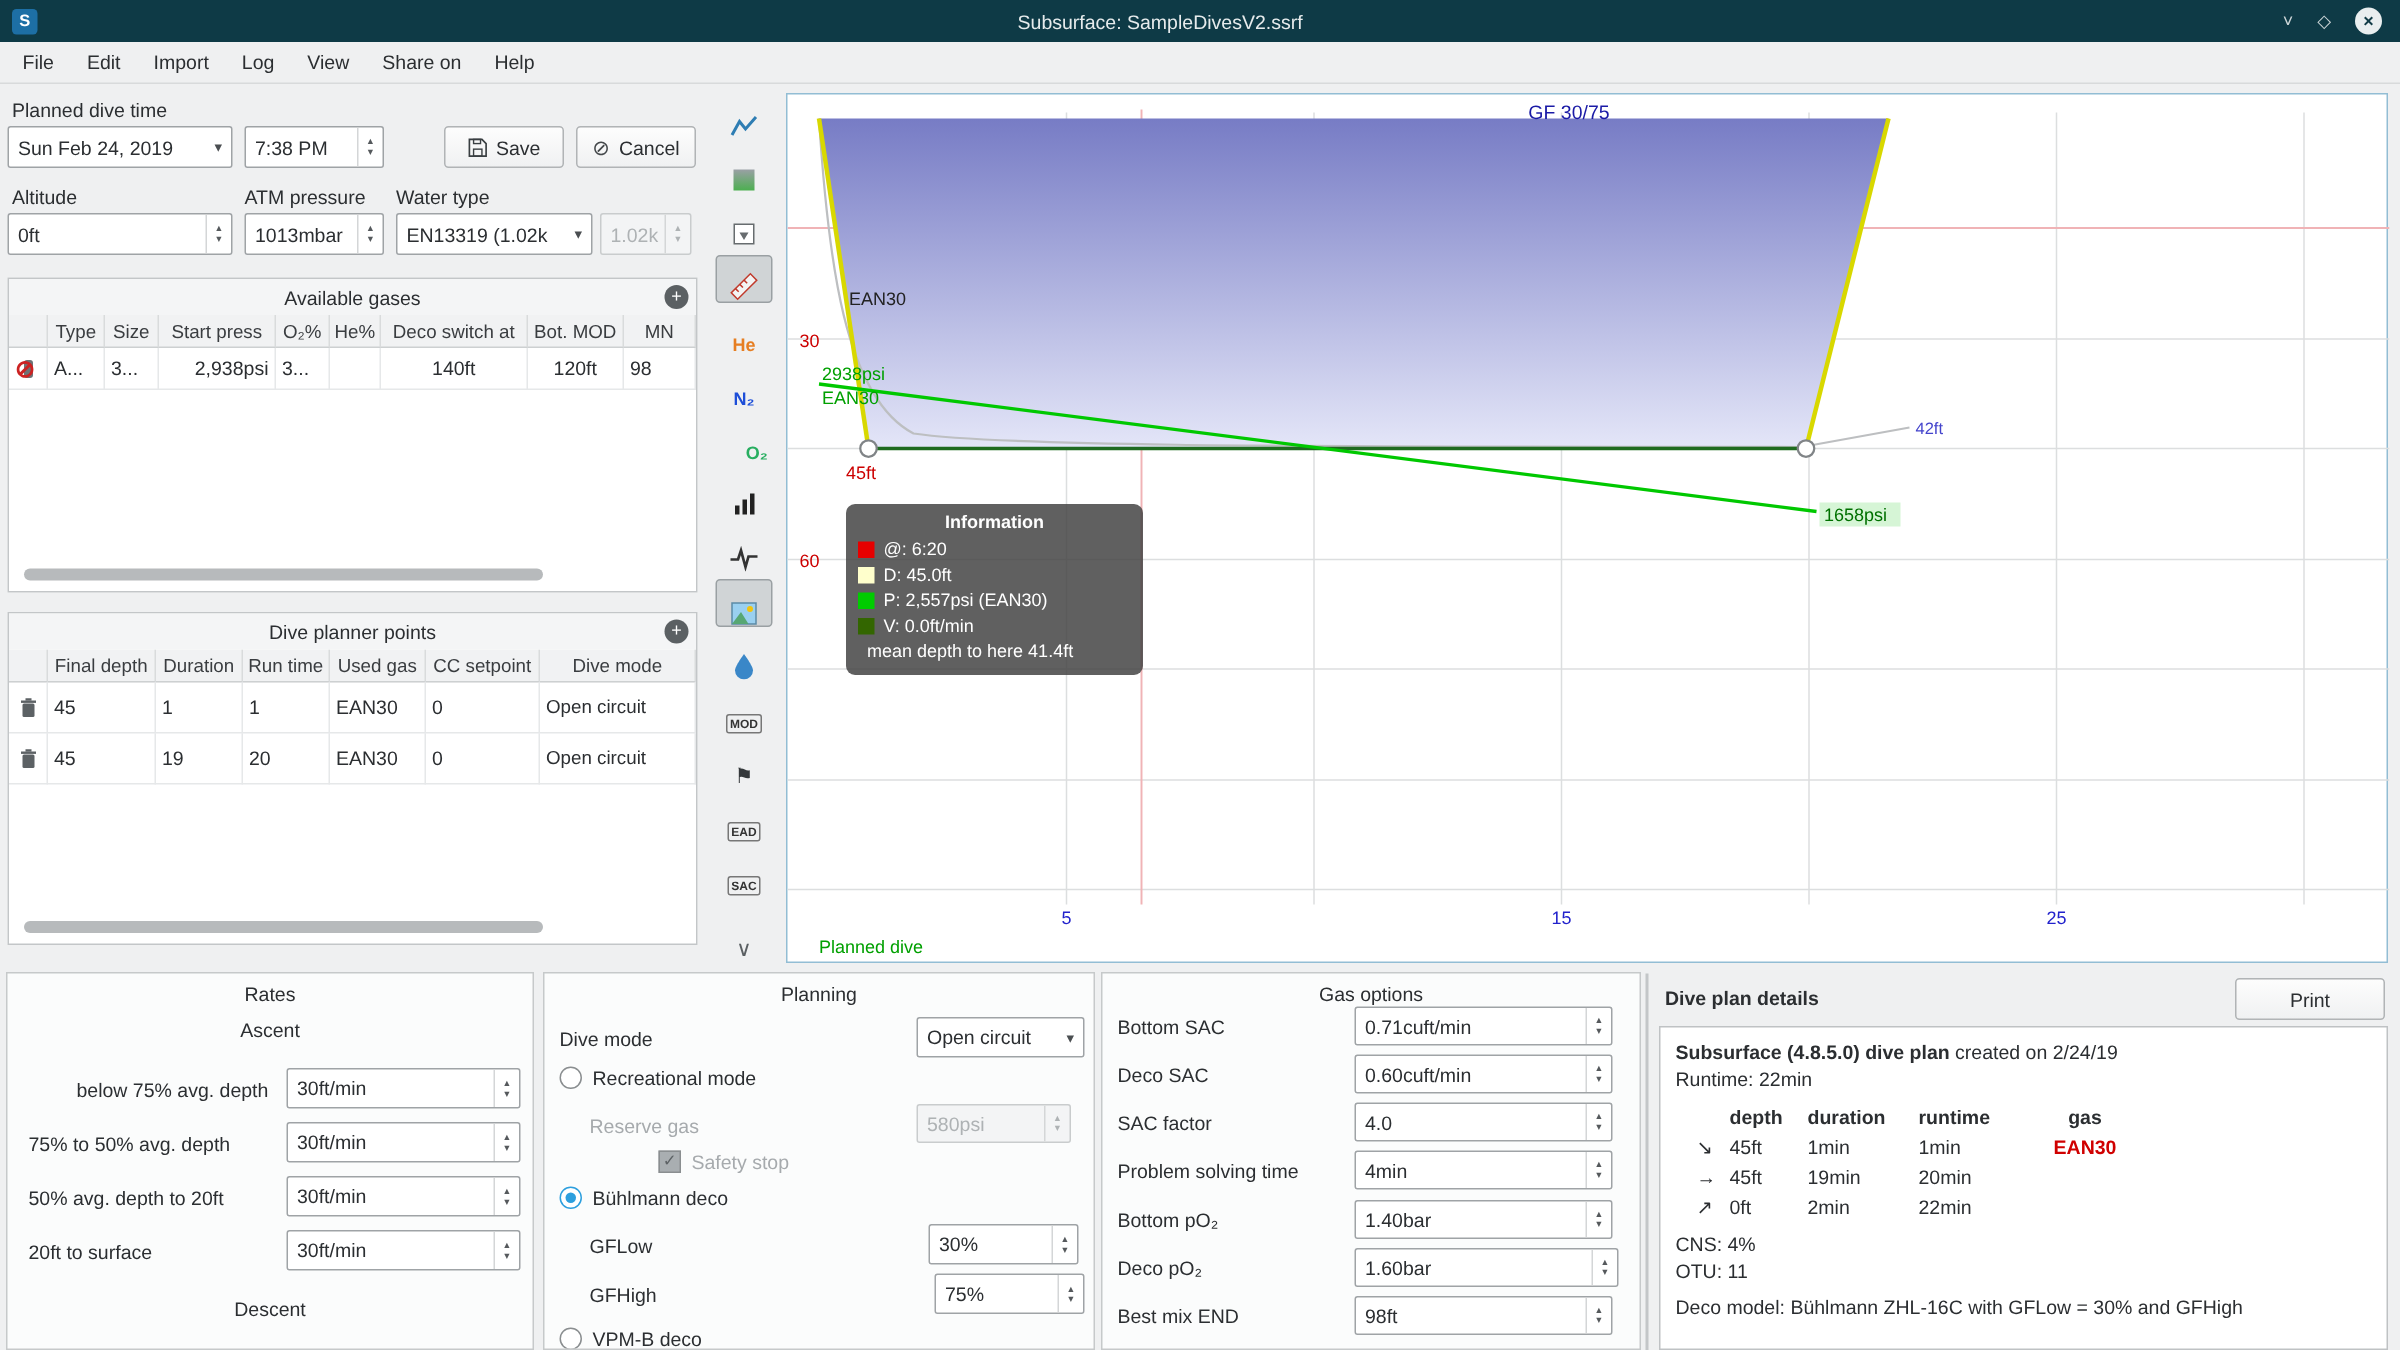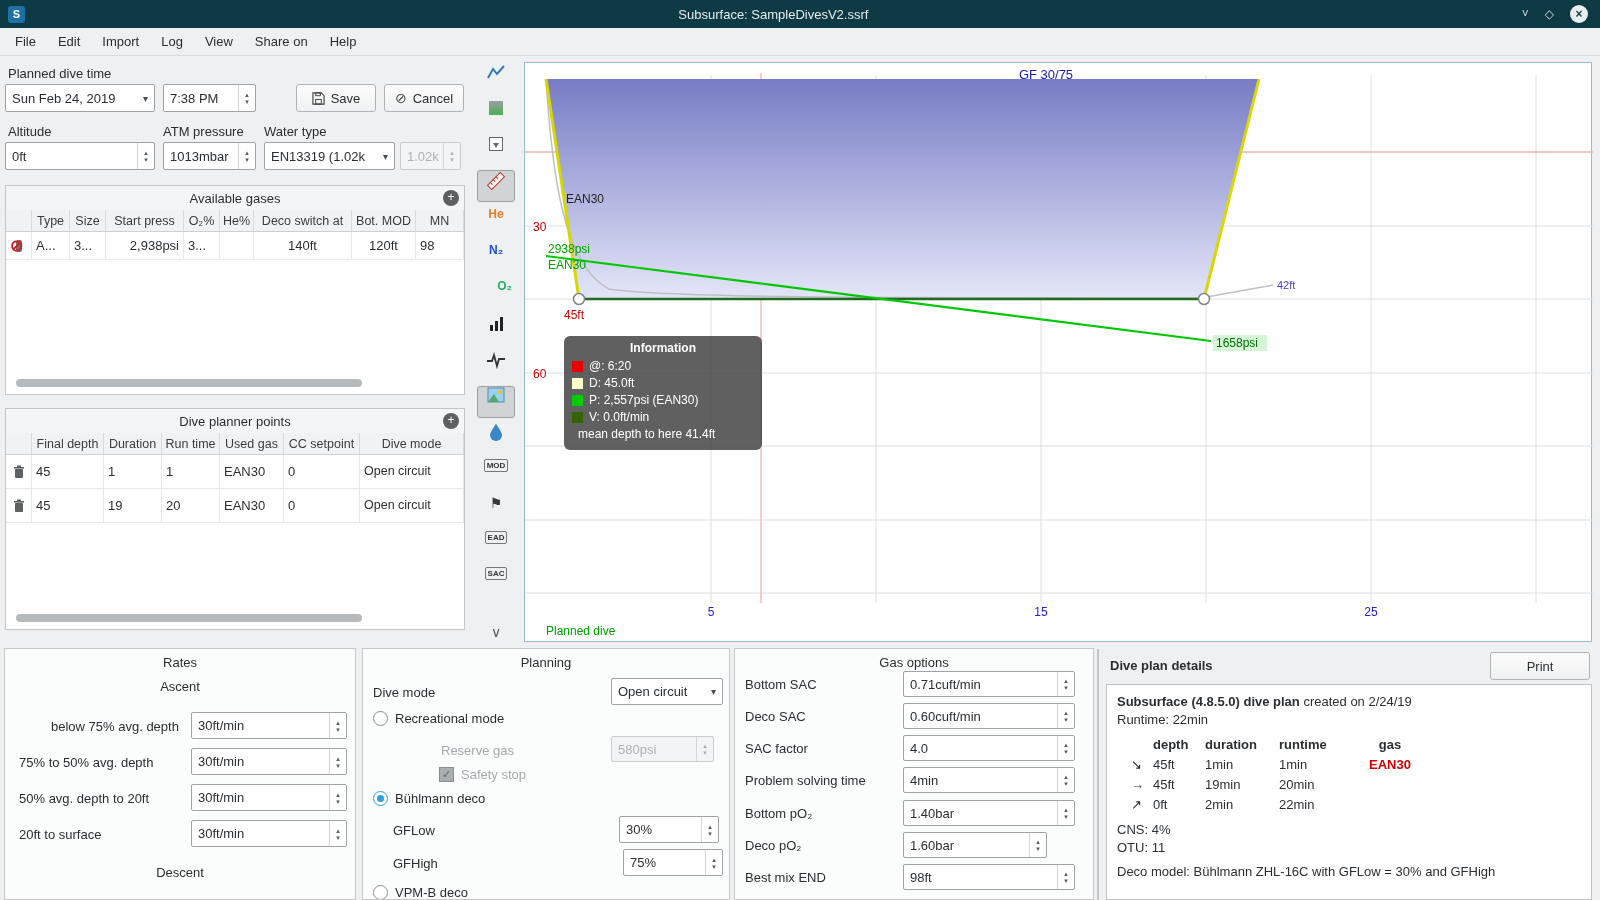--- a/index.html
+++ b/index.html
@@ -51,21 +51,21 @@
       padding:0 4px;box-sizing:border-box;overflow:hidden;white-space:nowrap;}
   .td.wrap{white-space:normal;line-height:13px;font-size:12.5px;}
   .hscroll{position:absolute;left:10px;bottom:7px;width:346px;height:8px;border-radius:4px;background:#b7babc;}
   .no-slash{position:relative;width:18px;height:18px;}
   .cyl{position:absolute;left:6px;top:3px;width:6px;height:12px;background:#6d7275;border-radius:2px;}
   .slash{position:absolute;left:0;top:-1px;font-size:16px;color:#cc2222;font-weight:bold;}
 
   
   .ptoolbar{position:absolute;left:470px;top:58px;width:52px;height:586px;display:flex;flex-direction:column;
             align-items:center;gap:4px;padding-top:4px;box-sizing:border-box;}
-  .tool-btn{width:36px;height:30px;display:flex;align-items:flex-start;justify-content:center;border-radius:3px;
+  .tool-btn{width:36px;height:30px;display:flex;align-items:flex-end;justify-content:center;border-radius:3px;
             border:1px solid transparent;}
   .tool-btn.pressed{background:#d0d4d6;border-color:#9aa0a3;}
   .gas-glyph{font-weight:bold;font-size:12px;}
   .badge{font-size:8px;font-weight:bold;border:1px solid #777;border-radius:2px;padding:1px 2px;color:#333;}
   .chev-btn{margin-top:auto;margin-bottom:4px;color:#5a5f62;font-size:14px;}
 
   
   .chart-frame{position:absolute;left:524px;top:62px;width:1068px;height:580px;background:#fff;
                border:1px solid #92bdd4;box-sizing:border-box;}
   .chart-frame svg{position:absolute;left:0;top:0;}
@@ -462,21 +462,21 @@
 
 <div class="panel" style="left:362px;width:368px;">
   <div class="panel-title">Planning</div>
   <div class="lbl" style="left:10px;top:36px;">Dive mode</div>
   <div class="combo" style="left:248px;top:29px;width:112px;height:27px;">
     <span class="combo-val">Open circuit</span>
     <span class="combo-arr">▾</span>
   </div>
   <span class="radio" style="left:10px;top:62px;"></span>
   <div class="lbl" style="left:32px;top:62px;">Recreational mode</div>
-  <div class="lbl dis-lbl" style="left:30px;top:94px;margin-left:48px;">Reserve gas</div>
+  <div class="lbl dis-lbl" style="left:30px;top:94px;">Reserve gas</div>
   <div class="spin disabled" style="left:248px;top:87px;width:103px;height:26px;">
     <span class="spin-val">580psi</span>
     <span class="arrows">
         <span>▴</span>
         <span>▾</span>
       </span>
   </div>
   <span class="checkbox" style="left:76px;top:118px;">✓</span>
   <div class="lbl dis-lbl" style="left:98px;top:118px;">Safety stop</div>
   <span class="radio checked" style="left:10px;top:142px;"></span>
@@ -537,21 +537,21 @@
   </div>
   <div class="lbl" style="left:10px;top:157px;">Bottom pO₂</div>
   <div class="spin" style="left:168px;top:151px;width:172px;height:26px;">
     <span class="spin-val">1.40bar</span>
     <span class="arrows">
         <span>▴</span>
         <span>▾</span>
       </span>
   </div>
   <div class="lbl" style="left:10px;top:189px;">Deco pO₂</div>
-  <div class="spin" style="left:168px;top:183px;width:144px;height:26px;">
+  <div class="spin" style="left:168px;top:183px;width:176px;height:26px;">
     <span class="spin-val">1.60bar</span>
     <span class="arrows">
         <span>▴</span>
         <span>▾</span>
       </span>
   </div>
   <div class="lbl" style="left:10px;top:221px;">Best mix END</div>
   <div class="spin" style="left:168px;top:215px;width:172px;height:26px;">
     <span class="spin-val">98ft</span>
     <span class="arrows">

